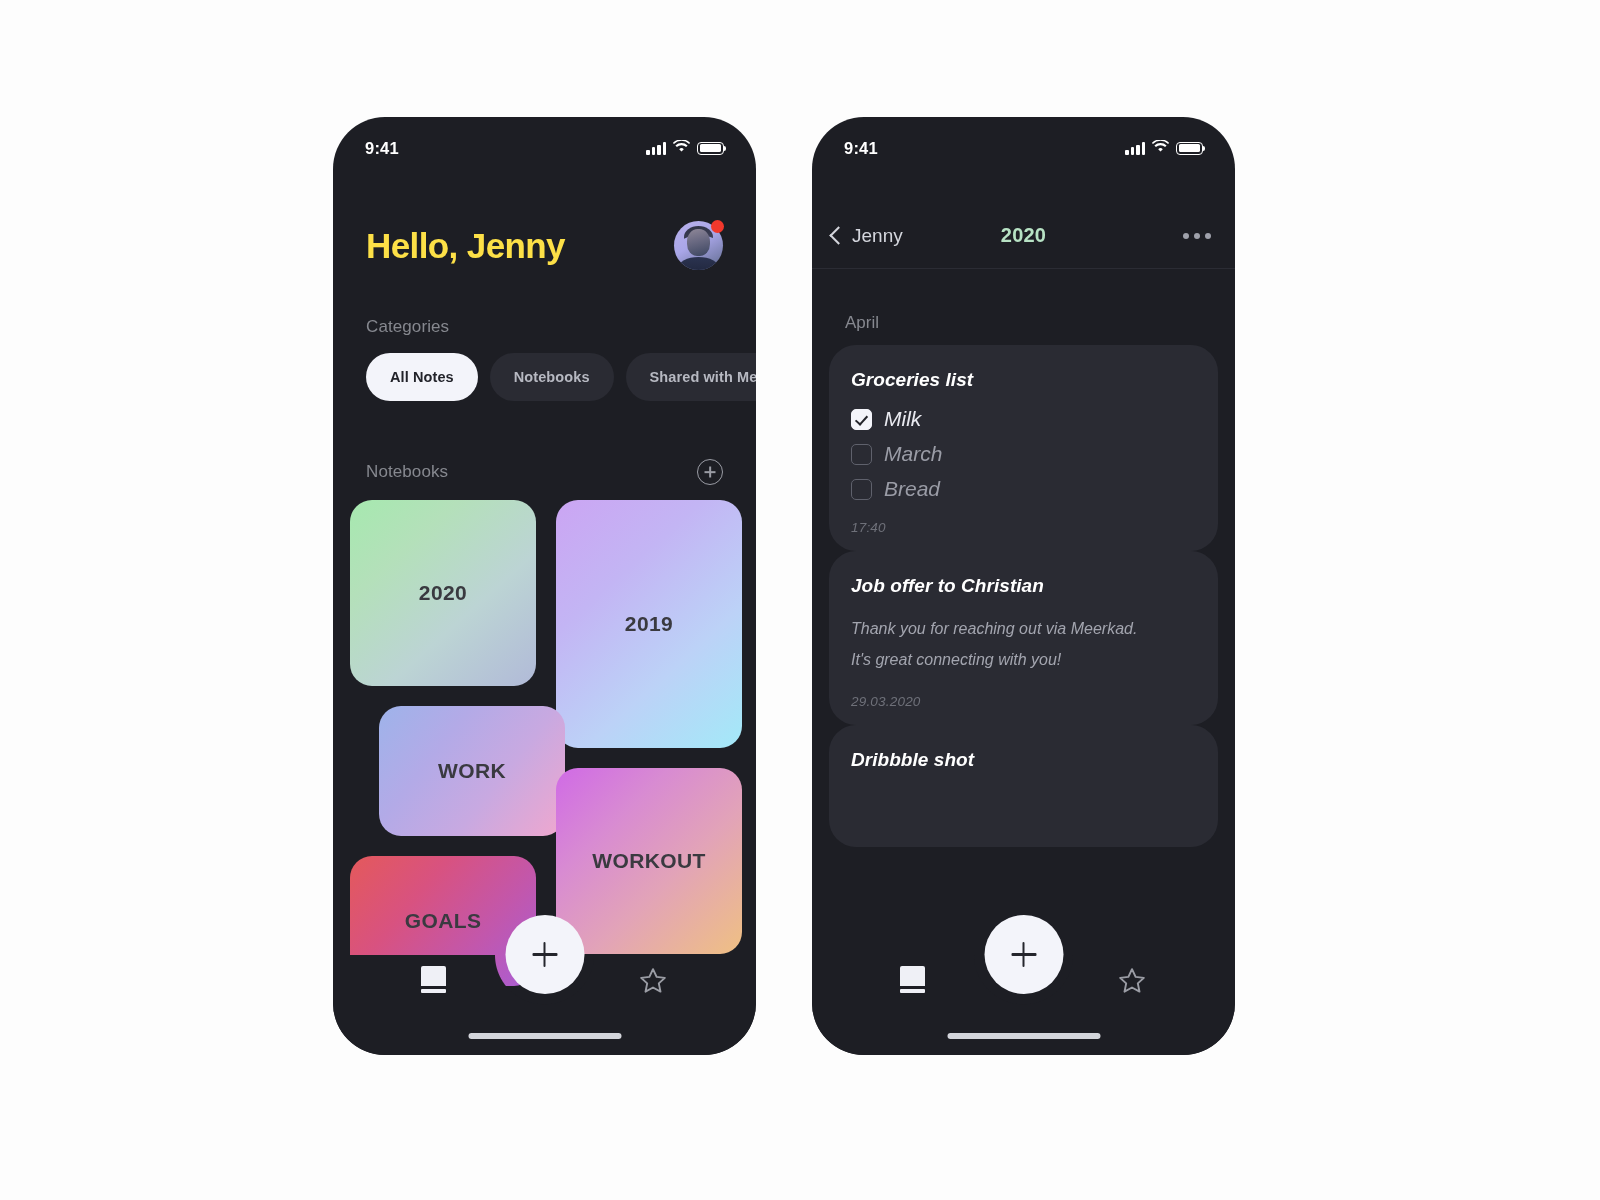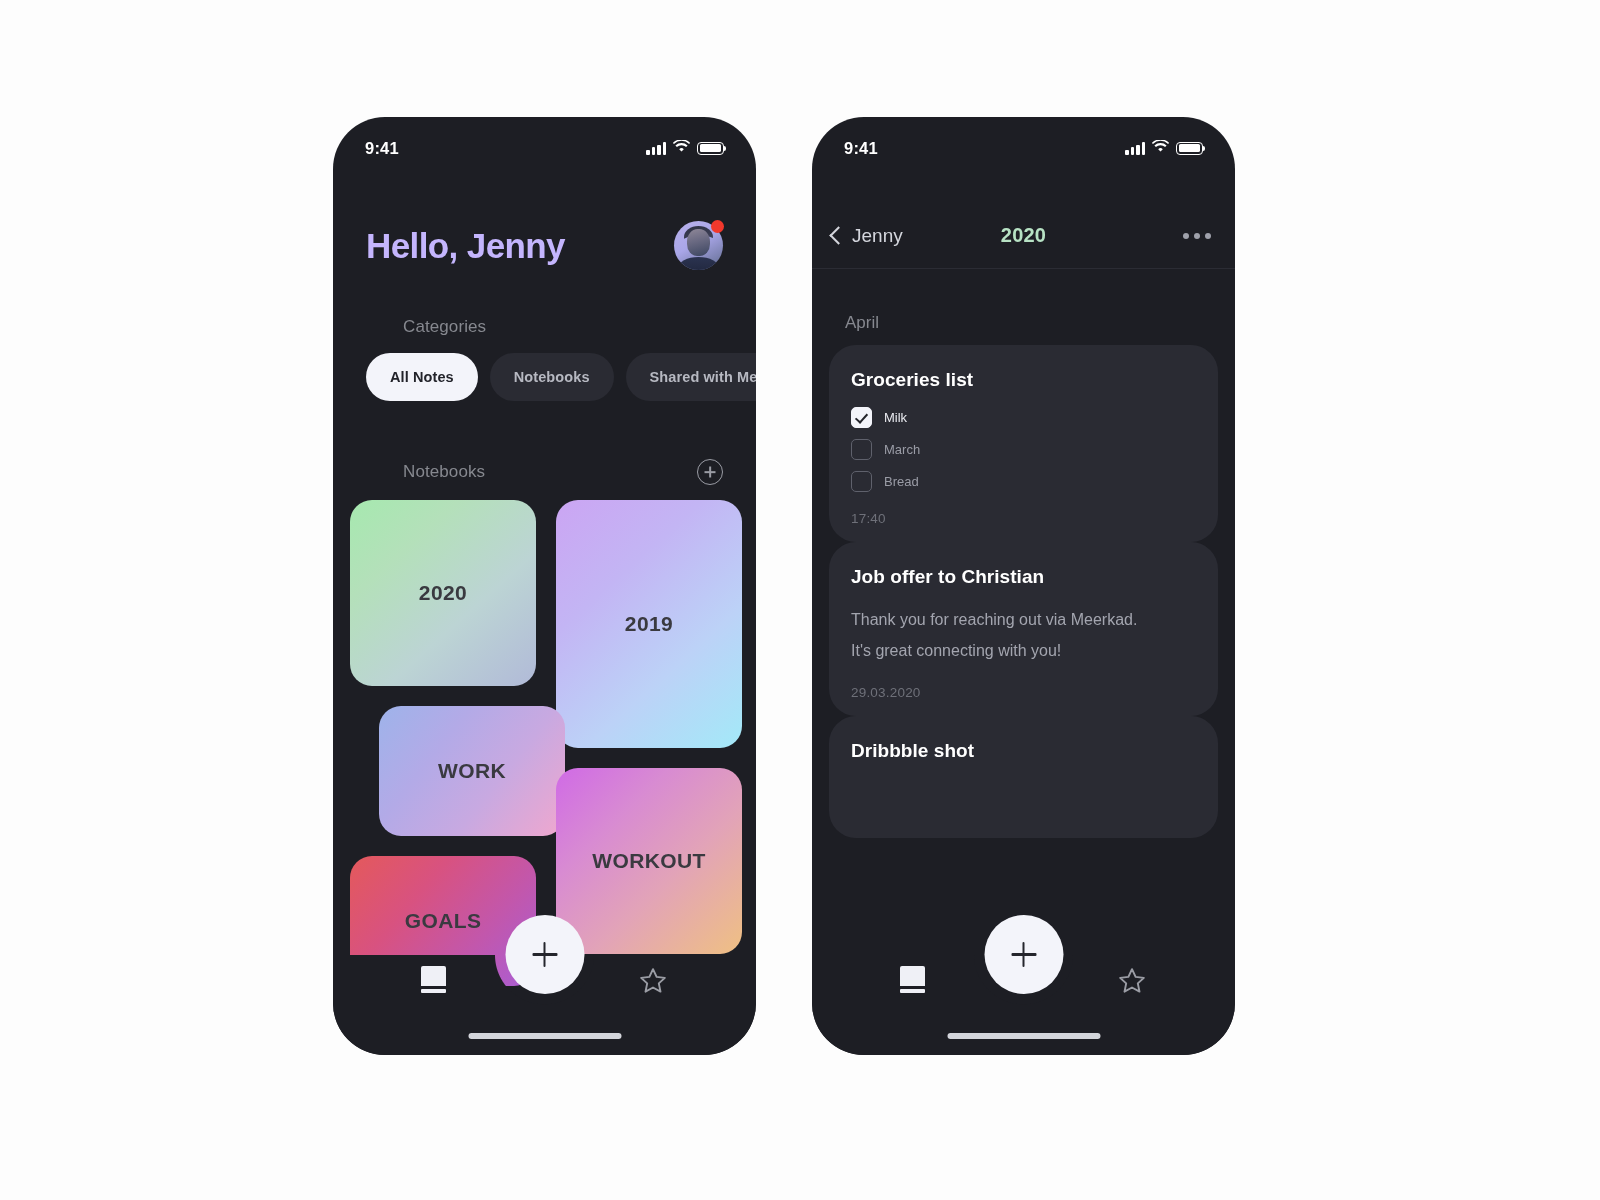--- a/index.html
+++ b/index.html
@@ -82,21 +82,21 @@
     position: absolute;
     top: 104px; left: 0; right: 0;
     padding: 0 33px;
     box-sizing: border-box;
     display: flex;
     align-items: center;
     justify-content: space-between;
     z-index: 5;
   }
   .greeting {
-    color: #c4b5fd;
+    color: #fde047;
     font-size: 35px;
     font-weight: bold;
     letter-spacing: -0.6px;
     margin: 0;
   }
   .avatar {
     position: relative;
     width: 49px; height: 49px;
     border-radius: 50%;
     background: linear-gradient(150deg, #b9b1ec 0%, #a9a6e8 45%, #5e6a8c 100%);
@@ -132,21 +132,20 @@
     border-radius: 50%;
     background: #f2382c;
     z-index: 6;
   }
   .avatar-wrap { position: relative; flex: none; }
 
   .section-label {
     color: #86888f;
     font-size: 17px;
     letter-spacing: 0.1px;
-    margin-left: 37px;
   }
 
   .cat-label {
     position: absolute;
     top: 200px; left: 33px;
     z-index: 5;
   }
   .pills {
     position: absolute;
     top: 236px; left: 33px;
@@ -263,20 +262,21 @@
     font-size: 17px;
     margin: 44px 0 12px 33px;
   }
   .month.first { margin-top: 44px; }
   .note-card {
     margin: 0 17px;
     background: #2a2b33;
     border-radius: 27px;
     padding: 24px 22px 16px 22px;
     box-sizing: border-box;
+    font-style: italic;
   }
   .note-title {
     color: #ffffff;
     font-size: 19px;
     font-weight: bold;
     letter-spacing: 0.05px;
     margin-bottom: 16px;
   }
   .check-row {
     display: flex;
@@ -298,21 +298,21 @@
   }
   .cbox.checked::after {
     content:"";
     position: absolute;
     left: 6px; top: 3px;
     width: 5px; height: 10px;
     border-right: 2.4px solid #22232a;
     border-bottom: 2.4px solid #22232a;
     transform: rotate(42deg);
   }
-  .check-label { font-size: 13px; color: #9a9ca6; }
+  .check-label { font-size: 21px; color: #9a9ca6; }
   .check-label.done { color: #e9eaf0; }
   .note-time {
     color: #6e7079;
     font-size: 13.5px;
     margin-top: 19px;
     letter-spacing: 0.2px;
   }
   .note-body {
     color: #a3a5af;
     font-size: 16px;

